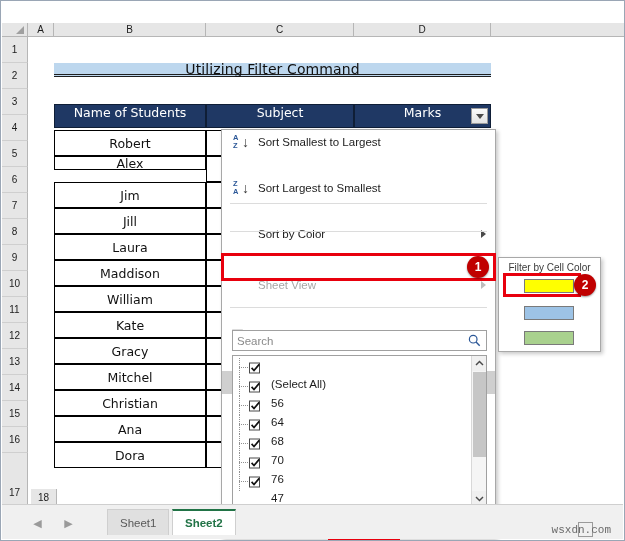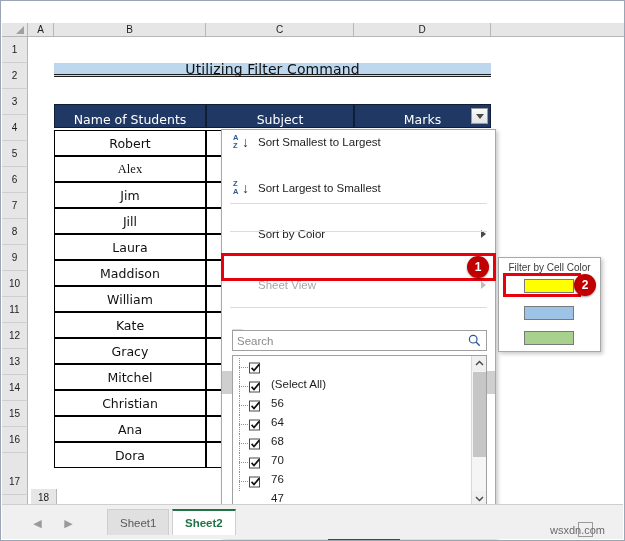--- a/index.html
+++ b/index.html
@@ -56,21 +56,21 @@
     background: #bdd7ee;
     border-bottom: 3px double #1f1f1f;
     display: flex; align-items: center; justify-content: center;
     font-family: "DejaVu Sans", sans-serif;
     font-size: 14px; color: #111111; letter-spacing: .1px;
   }
   .hdr-cell {
     position: absolute;
     background: #1f3864;
     border: 1px solid #0f1e36;
-    display: flex; align-items: flex-end; justify-content: center;
+    display: flex; align-items: flex-start; justify-content: center;
     font-family: "DejaVu Sans", sans-serif;
     font-size: 12.5px; color: #ffffff;
   }
   .filter-btn {
     position: absolute; width: 17px; height: 16px;
     background: linear-gradient(#fbfbfb,#e3e3e3);
     border: 1px solid #9a9a9a;
     display: flex; align-items: center; justify-content: center;
     cursor: pointer;
   }
@@ -226,22 +226,22 @@
   .nav-arrows span { color: #9a9a9a; font-size: 11px; cursor: pointer; }
   .tab {
     position: absolute; top: 4px; height: 26px;
     display: flex; align-items: center; justify-content: center;
     font-size: 11.5px; padding: 0 12px; cursor: pointer;
   }
   .tab.inactive { color: #595959; background: #e0e0e0; border: 1px solid #cfcfcf; border-bottom: none; }
   .tab.active { color: #217346; font-weight: bold; background: #ffffff;
     border-top: 2px solid #217346; border-left: 1px solid #cfcfcf; border-right: 1px solid #cfcfcf; }
   .watermark {
-    position: absolute; right: 18px; bottom: 3px;
-    font-size: 11px; color: #6b6b6b; font-family: Liberation Sans, sans-serif;
+    position: absolute; right: 12px; bottom: 3px;
+    font-size: 11px; color: #6b6b6b; font-family: Liberation Mono, monospace;
   }
   .wm-box { position: absolute; right: 30px; bottom: 2px; width: 15px; height: 15px;
     border: 1px solid #9a9a9a; background: transparent; }
 </style>
 </head>
 <body>
 
 <div id="app">
 
   <div class="colhdr-strip"></div>
@@ -304,21 +304,21 @@
     </div>
   <div class="rowhdr" style="top:374px;height:26px;">
       <span>14</span>
     </div>
   <div class="rowhdr" style="top:400px;height:26px;">
       <span>15</span>
     </div>
   <div class="rowhdr" style="top:426px;height:26px;">
       <span>16</span>
     </div>
-  <div class="rowhdr" style="top:468px;height:26px;">
+  <div class="rowhdr" style="top:479px;height:26px;">
       <span>17</span>
     </div>
   <div class="rowhdr" style="top:488px;height:17px;border-bottom:none;margin-left:29px;">
       <span>18</span>
     </div>
 
   <div class="title-cell" style="left:53px;top:62px;width:437px;height:14px;">
     <span>Utilizing Filter Command</span>
   </div>
 
@@ -331,21 +331,21 @@
   <div class="hdr-cell" style="left:353px;top:103px;width:137px;height:24px;">
     <span>Marks</span>
   </div>
   <div class="filter-btn" style="left:470px;top:107px;">
     <i></i>
   </div>
 
   <div class="data-cell" style="left:53px;top:129px;width:152px;height:26px;">
       <span>Robert</span>
     </div>
-  <div class="data-cell" style="left:53px;top:155px;width:152px;height:26px;font-family:Liberation Serif, serif;">
+  <div class="data-cell" style="left:53px;top:155px;width:152px;height:14px;">
       <span>Alex</span>
     </div>
   <div class="data-cell" style="left:53px;top:181px;width:152px;height:26px;">
       <span>Jim</span>
     </div>
   <div class="data-cell" style="left:53px;top:207px;width:152px;height:26px;">
       <span>Jill</span>
     </div>
   <div class="data-cell" style="left:53px;top:233px;width:152px;height:26px;">
       <span>Laura</span>

